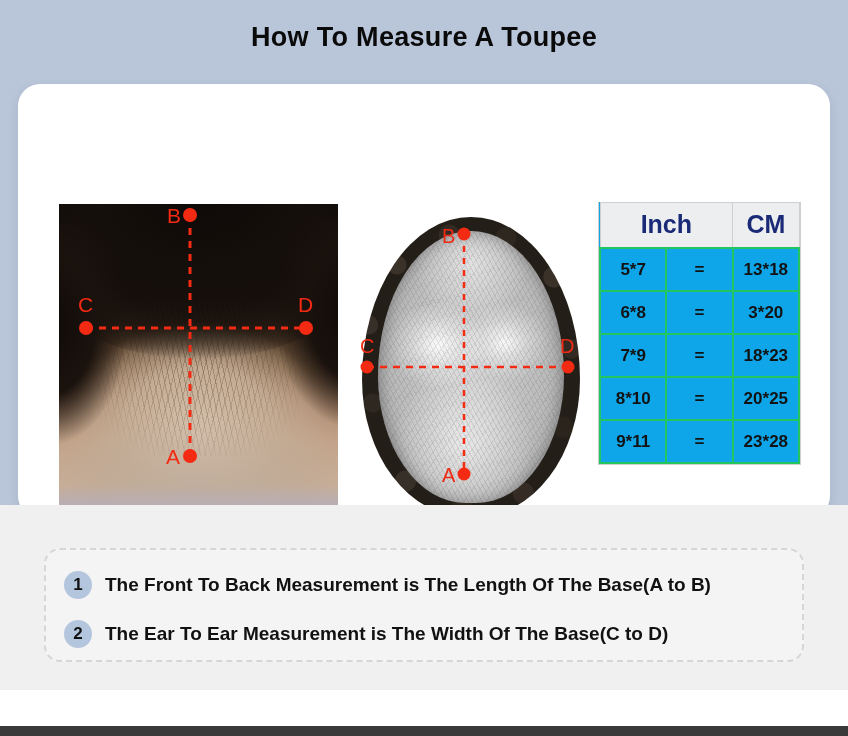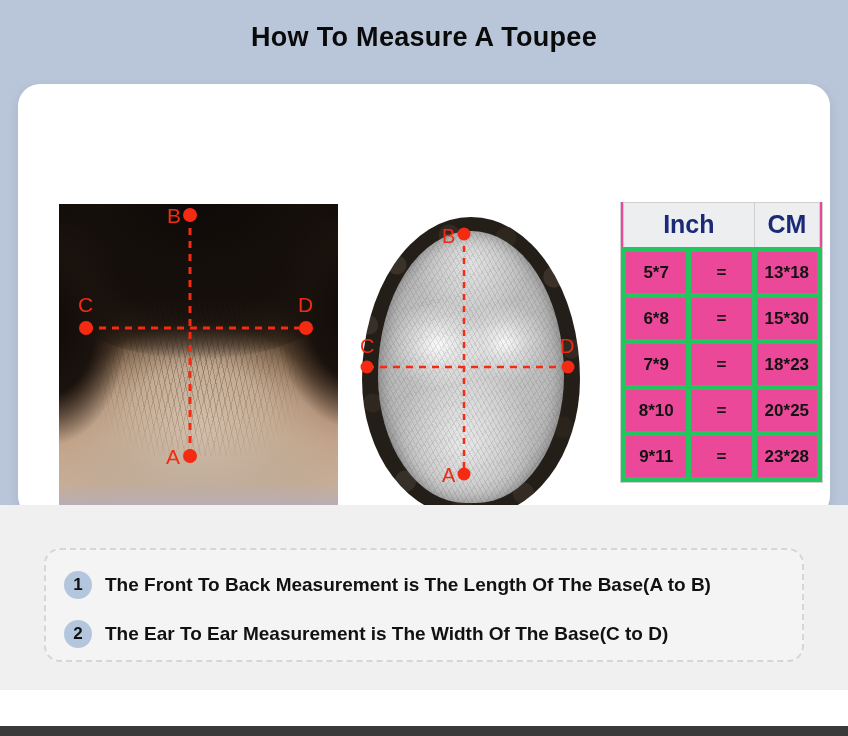--- a/index.html
+++ b/index.html
@@ -225,44 +225,44 @@
     color: #5d5d5d;
     font-family: "Liberation Sans", sans-serif;
     white-space: nowrap;
   }
   #caption-ab { left: 41px; top: 455px; width: 279px; text-align: center; }
   #caption-cd { left: 336px; top: 462px; width: 234px; text-align: center; }
 
   
   #table-wrap {
     position: absolute;
-    left: 602px;
+    left: 580px;
     top: 118px;
     width: 203px;
     border: 1px solid #cfcfcf;
     border-top: none;
-    background: #ec4899;
+    background: #0ea5e9;
     box-sizing: border-box;
   }
   #conv-table {
     border-collapse: collapse;
     width: 100%;
     table-layout: fixed;
   }
   #conv-table th {
     background: #eceef0;
     color: #1b2a77;
     font-size: 25px;
     font-weight: bold;
     padding: 7px 0 8px 0;
     border: 1px solid #cfcfcf;
     font-family: "Liberation Sans", sans-serif;
   }
   #conv-table td {
-    border: 5px solid #22c55e;
+    border: 2px solid #22c55e;
     font-size: 17px;
     font-weight: bold;
     color: #121212;
     height: 39px;
     text-align: center;
     font-family: "Liberation Sans", sans-serif;
     margin-top: 8px;
   }
   td.c-inch { width: 39%; }
   td.c-eq   { width: 18%; }
@@ -378,21 +378,21 @@
         </thead>
         <tbody>
           <tr>
             <td class="c-inch">5*7</td>
             <td class="c-eq">=</td>
             <td class="c-cm">13*18</td>
           </tr>
           <tr>
             <td class="c-inch">6*8</td>
             <td class="c-eq">=</td>
-            <td class="c-cm">15*30</td>
+            <td class="c-cm">3*20</td>
           </tr>
           <tr>
             <td class="c-inch">7*9</td>
             <td class="c-eq">=</td>
             <td class="c-cm">18*23</td>
           </tr>
           <tr>
             <td class="c-inch">8*10</td>
             <td class="c-eq">=</td>
             <td class="c-cm">20*25</td>

